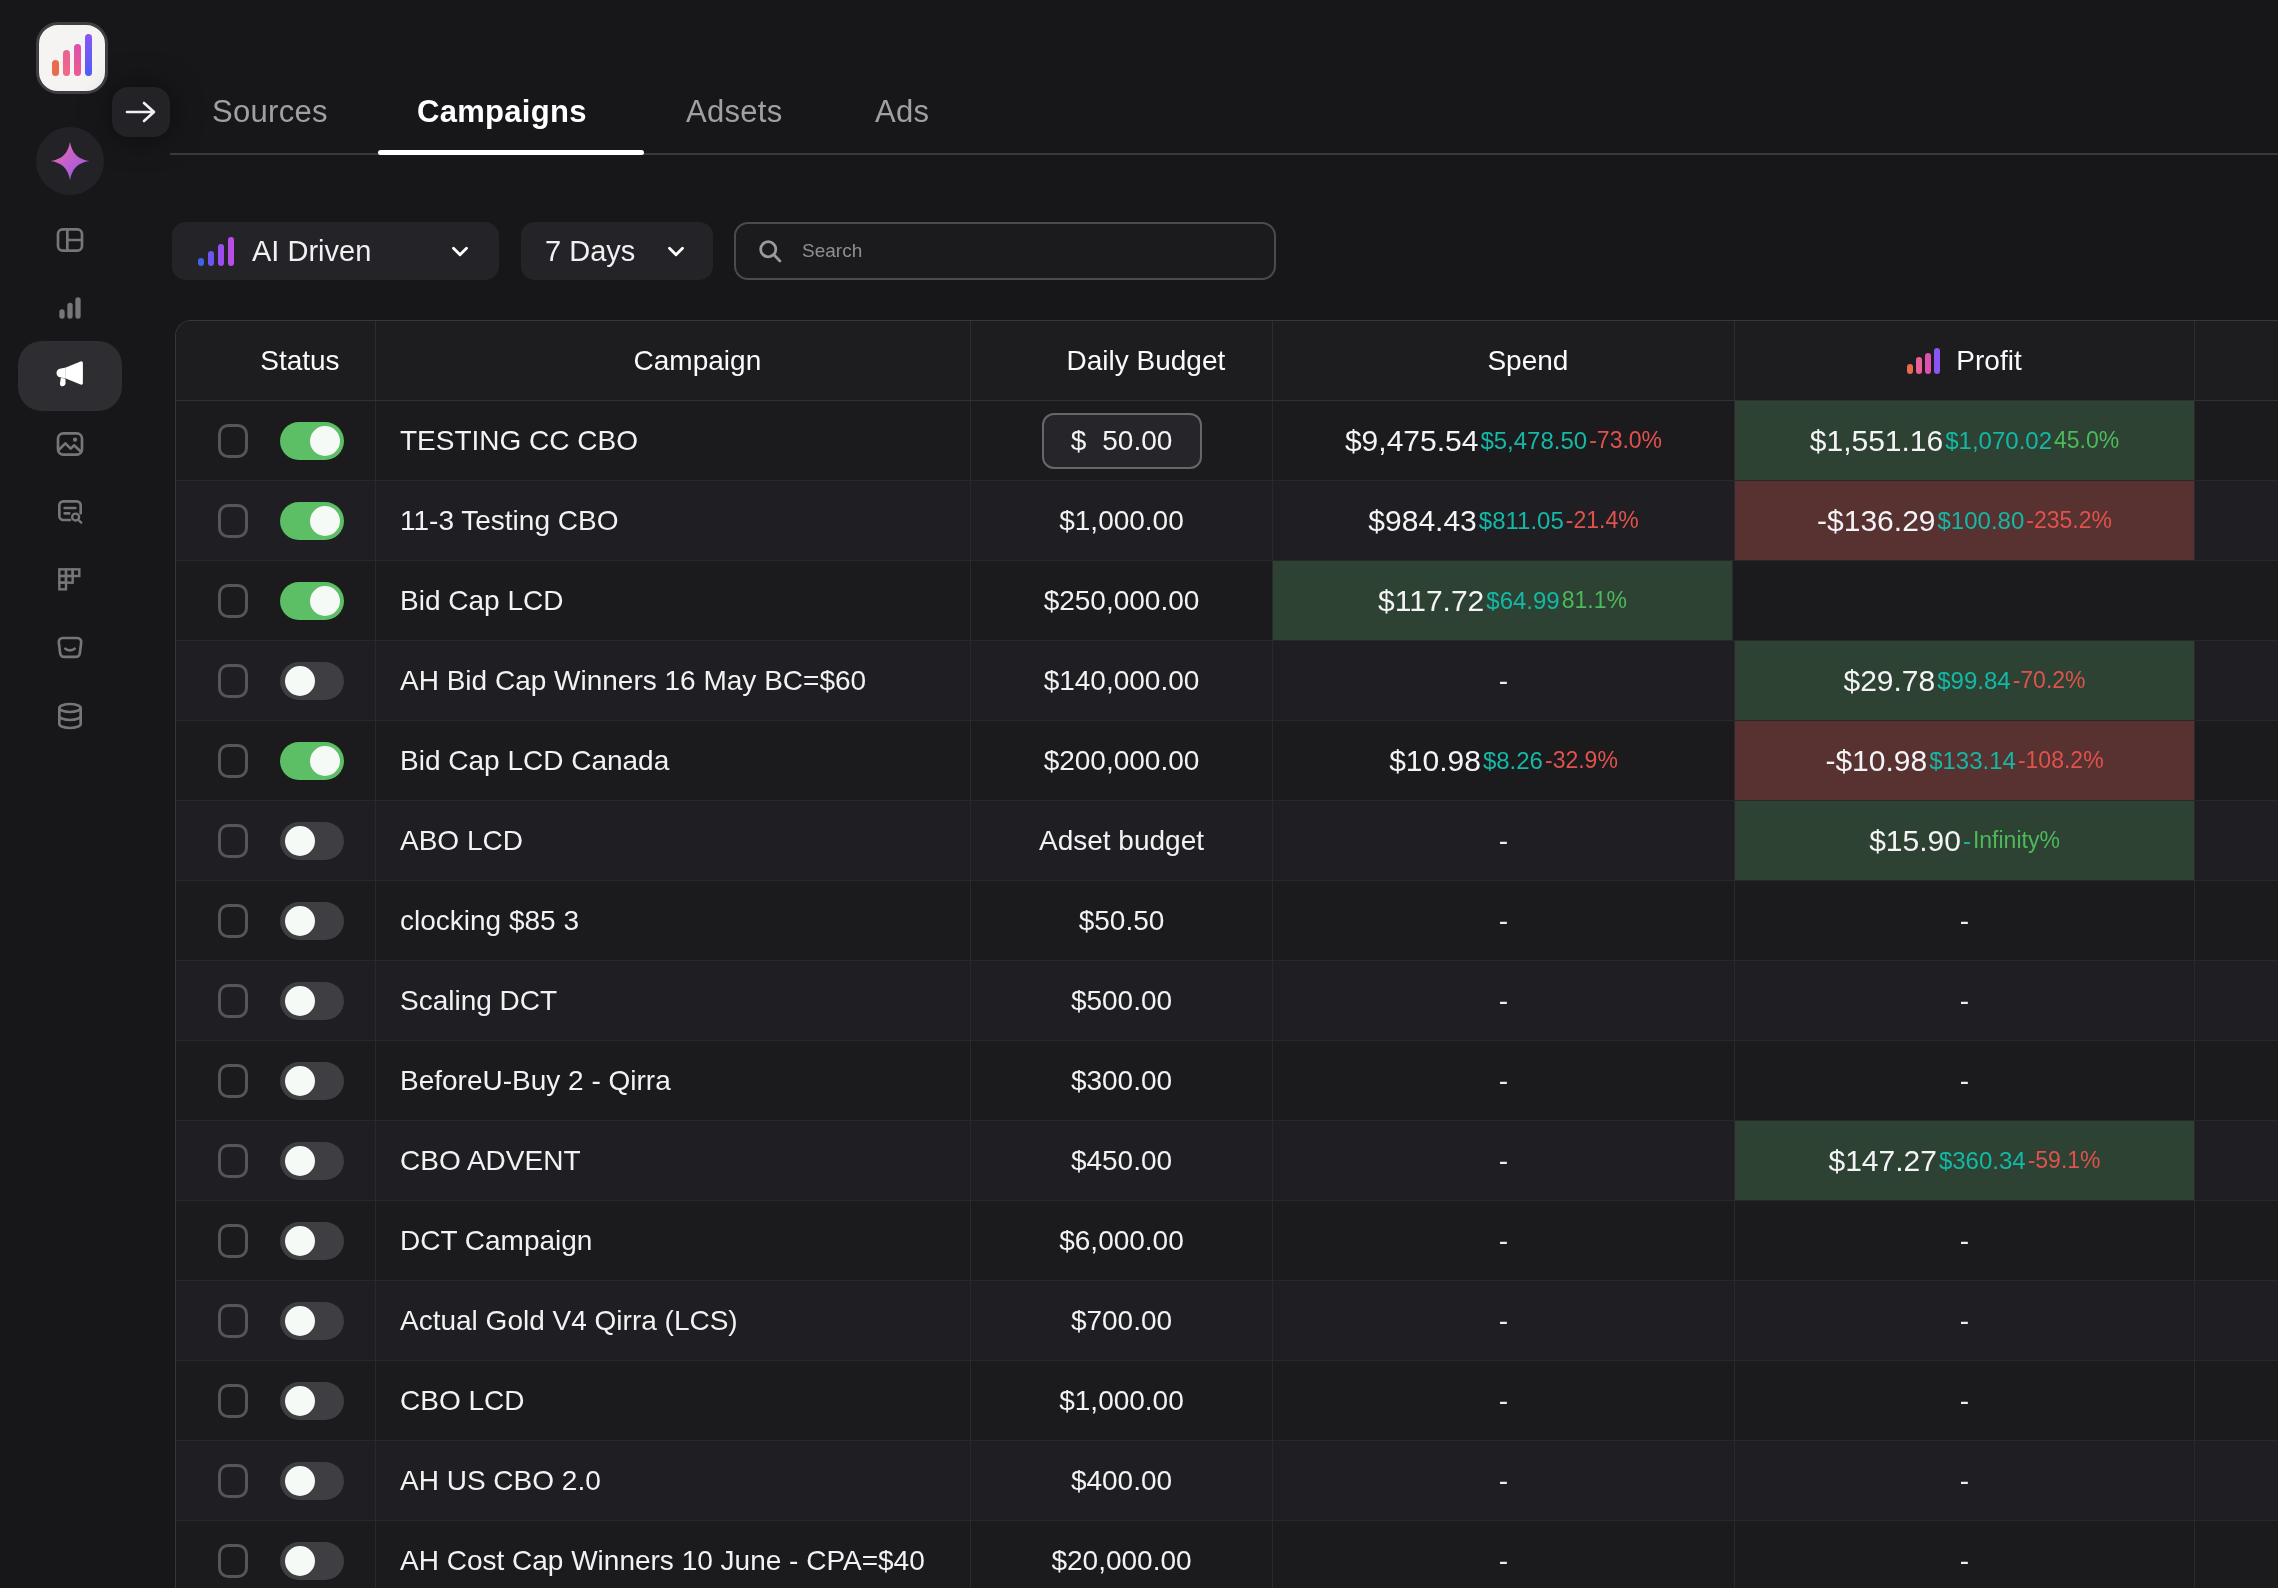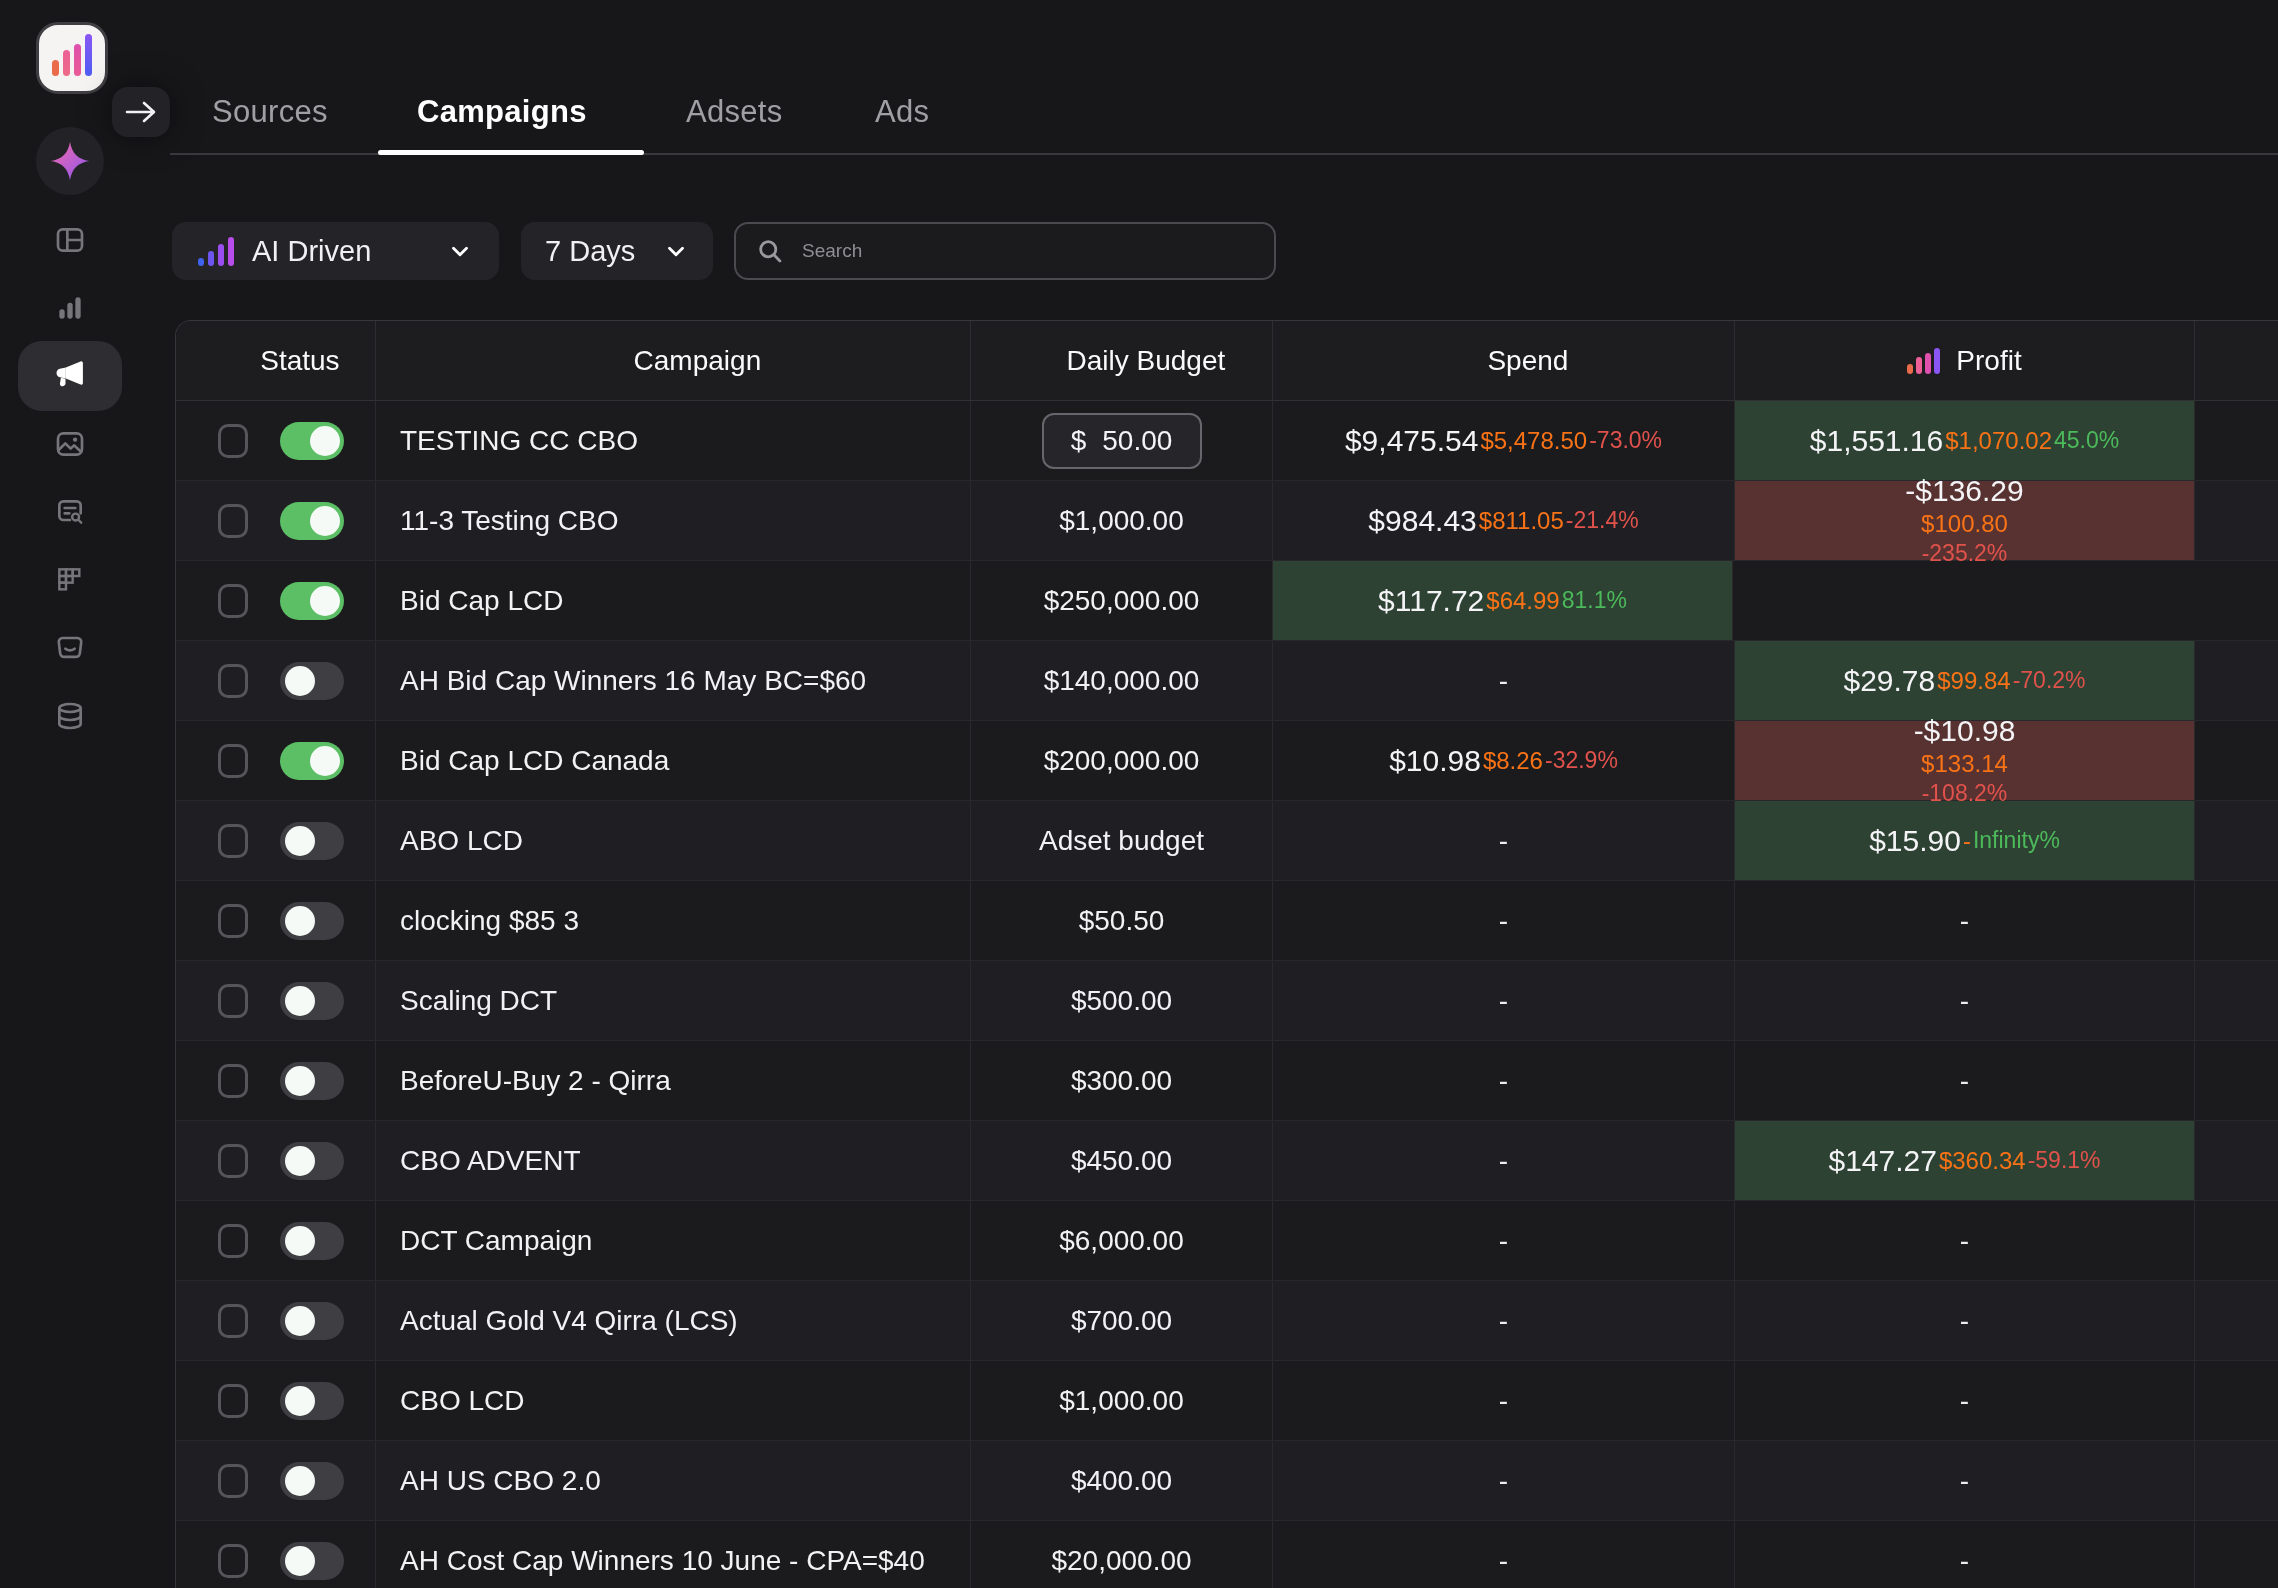--- a/index.html
+++ b/index.html
@@ -76,27 +76,27 @@
   .toggle.on .knob{right:4px;}
   .toggle.off .knob{left:5px;}
   .campaign-cell{padding-left:24px;}
   .campaign-name{color:#f2f2f4;font-size:28px;}
   .budget-cell{justify-content:center;}
   .budget-text{color:#f2f2f4;font-size:28px;}
   .budget-box{width:160px;height:56px;border:2px solid #66666c;border-radius:12px;background:#26262a;
     display:flex;align-items:center;justify-content:center;gap:16px;color:#f4f4f6;font-size:28px;}
   .num-cell{justify-content:center;gap:2px;}
   .main-val{color:#f4f4f6;font-size:30px;font-weight:500;}
-  .sub-val{color:#f97316;font-size:24px;}
+  .sub-val{color:#14b8a6;font-size:24px;}
   .pct{font-size:23px;font-weight:500;}
   .pct.green{color:#4cb95a;}
   .pct.red{color:#e0524b;}
   .dash{color:#ececee;font-size:28px;}
   .td.bg-green{background:#2d4233;}
-  .td.bg-red{background:#573231;flex-direction:column;}
+  .td.bg-red{background:#573231;}
 
   .icon-gray{color:#76767a;}
 </style>
 </head>
 <body>
 
 <div id="canvas">
 
   <div class="app-logo">
     <i class="b1"></i>

